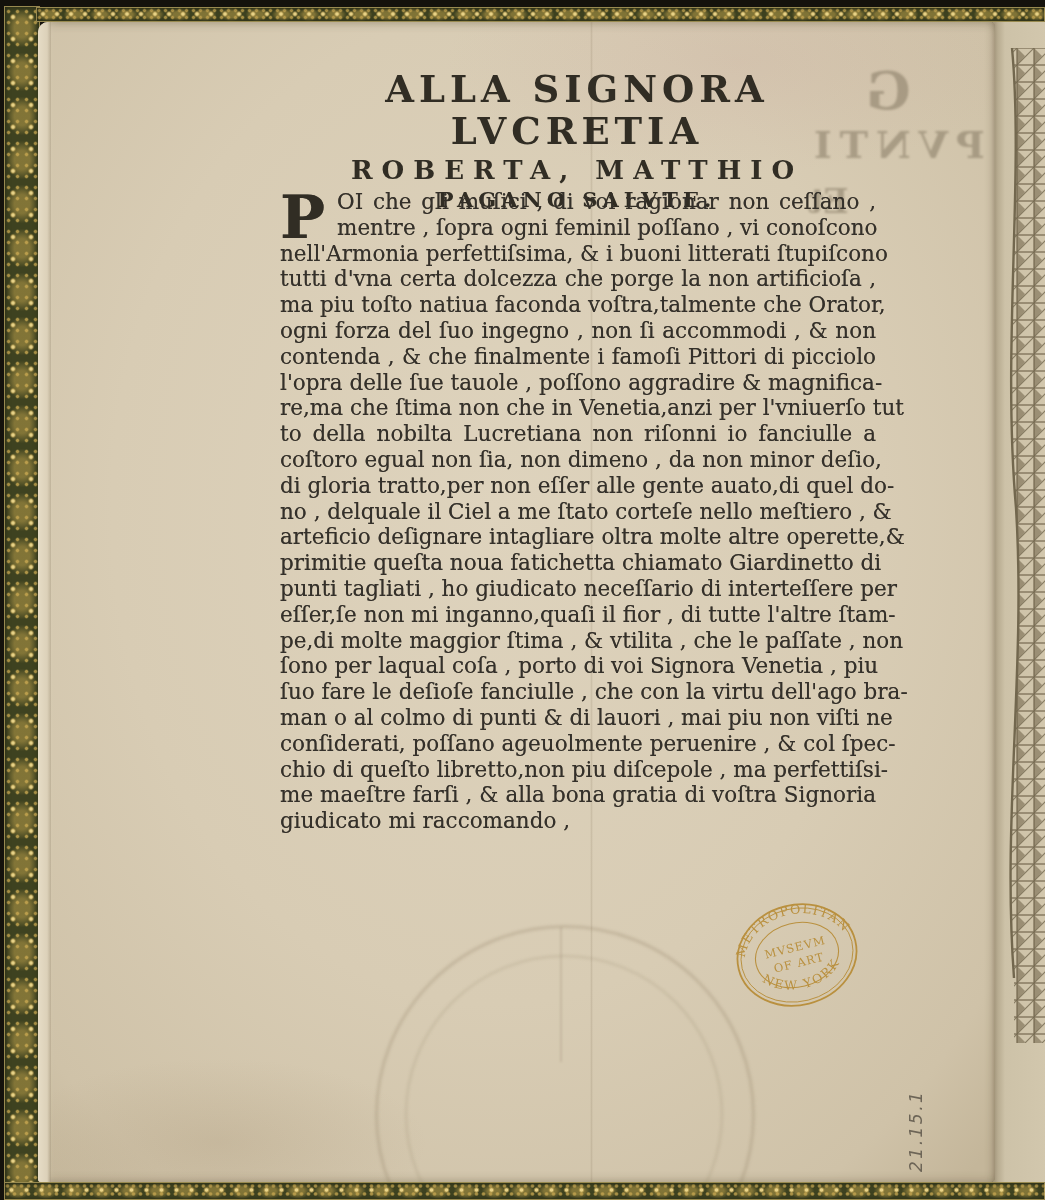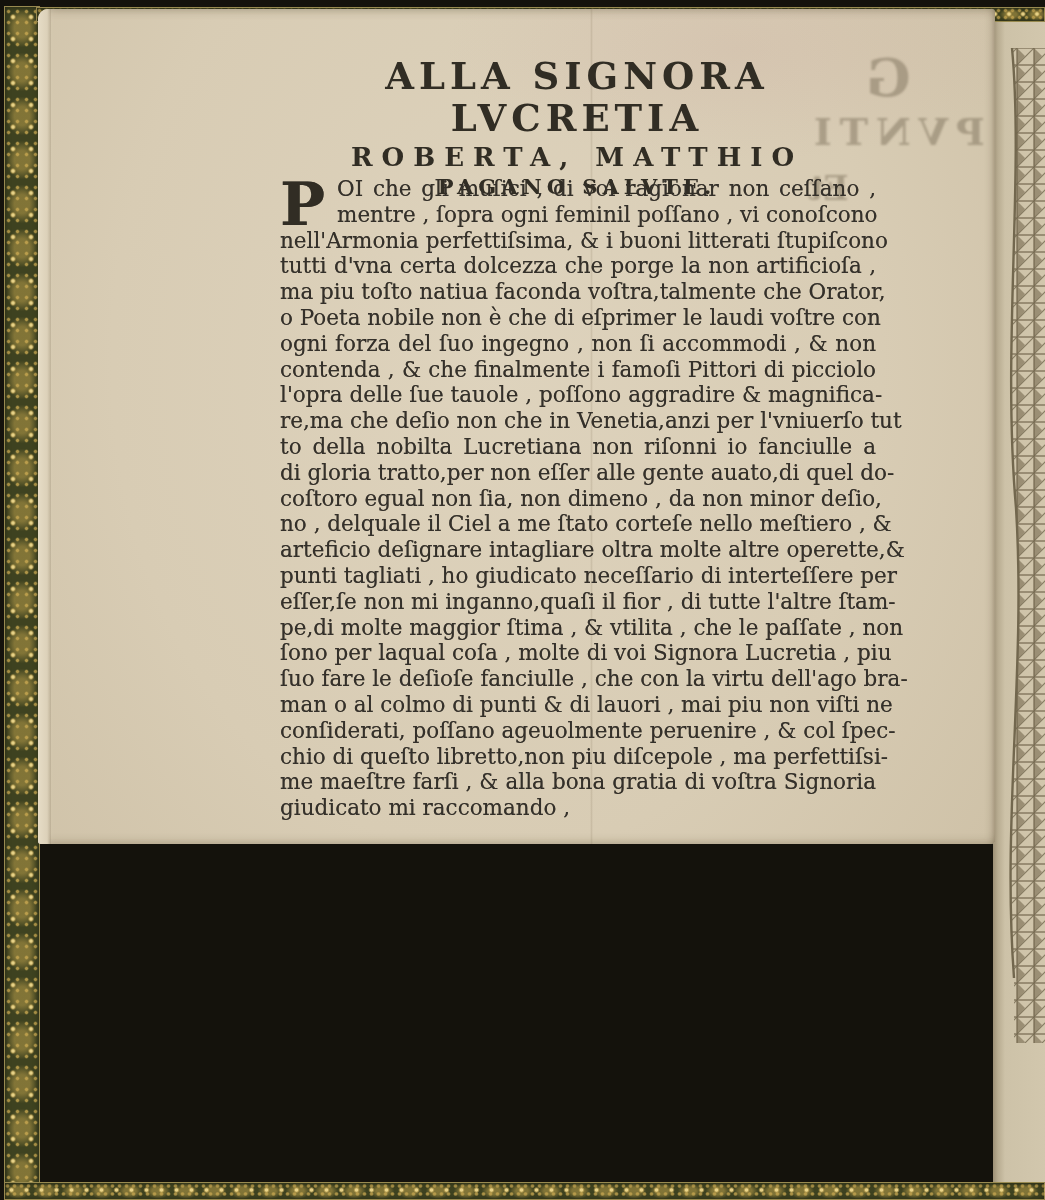--- a/index.html
+++ b/index.html
@@ -19,21 +19,21 @@
     background-size:14px 14px, 7px 7px, 26px 15px;}
   #border-bottom{position:absolute;left:4px;top:1182px;width:1041px;height:18px;
     background-size:15px 16px, 7px 8px, 28px 18px;}
 
   
   #next-page{position:absolute;left:993px;top:22px;width:52px;height:1160px;
     background:linear-gradient(90deg,#9d9076 0,#b8ac91 5px,#cdc2a8 12px,#d2c7ad 100%);}
   #lace-grid{position:absolute;left:1000px;top:48px;width:45px;height:995px;opacity:.8;}
 
   
-  #page{position:absolute;left:38px;top:9px;width:957px;height:835px;overflow:hidden;
+  #page{position:absolute;left:38px;top:22px;width:957px;height:1160px;overflow:hidden;
     border-radius:10px 3px 3px 3px;
     background:
       radial-gradient(ellipse 420px 160px at 700px 40px, rgba(196,158,152,.18), transparent 70%),
       radial-gradient(ellipse 300px 120px at 180px 1120px, rgba(150,128,96,.18), transparent 70%),
       radial-gradient(ellipse 700px 900px at 48% 42%, #ded3bd 0%, #d8ccb4 55%, #cfc2a8 88%, #c4b69a 100%);
     box-shadow: inset 10px 0 14px -8px rgba(250,244,222,.8), inset -6px 0 9px -5px rgba(90,75,50,.5),
                 inset 0 8px 10px -7px rgba(90,75,50,.4), inset 0 -8px 10px -7px rgba(90,75,50,.35);}
   #page::before{content:"";position:absolute;left:0;top:0;width:13px;height:100%;
     background:linear-gradient(90deg,#e6dcc6,#dcd1b9 70%,rgba(120,105,80,.25) 100%);}
   #crease{position:absolute;left:552px;top:0;width:3px;height:100%;
@@ -116,34 +116,34 @@
     </div>
 
     <div id="body-text">
       <div id="drop-cap">P</div>
 
     <div class="bl ind">OI che gli muſici , di voi ragionar non ceſſano ,</div>
         <div class="bl ind">mentre , ſopra ogni feminil poſſano , vi conoſcono</div>
         <div class="bl">nell'Armonia perfettiſsima, &amp; i buoni litterati ſtupiſcono</div>
         <div class="bl">tutti d'vna certa dolcezza che porge la non artificioſa ,</div>
         <div class="bl">ma piu toſto natiua faconda voſtra,talmente che Orator,</div>
-        <div class="bl">o Poeta nobile non è che di eſprimer le laudi voſtre con</div>
         <div class="bl">ogni forza del ſuo ingegno , non ſi accommodi , &amp; non</div>
         <div class="bl">contenda , &amp; che finalmente i famoſi Pittori di picciolo</div>
         <div class="bl">l'opra delle ſue tauole , poſſono aggradire &amp; magnifica-</div>
-        <div class="bl">re,ma che deſio non che in Venetia,anzi per l'vniuerſo tut</div>
+        <div class="bl">re,ma che ſtima non che in Venetia,anzi per l'vniuerſo tut</div>
         <div class="bl">to della nobilta Lucretiana non riſonni io fanciulle a</div>
+        <div class="bl">coſtoro egual non ſia, non dimeno , da non minor deſio,</div>
         <div class="bl">di gloria tratto,per non eſſer alle gente auato,di quel do-</div>
-        <div class="bl">coſtoro egual non ſia, non dimeno , da non minor deſio,</div>
         <div class="bl">no , delquale il Ciel a me ſtato corteſe nello meſtiero , &amp;</div>
         <div class="bl">arteficio deſignare intagliare oltra molte altre operette,&amp;</div>
+        <div class="bl">primitie queſta noua fatichetta chiamato Giardinetto di</div>
         <div class="bl">punti tagliati , ho giudicato neceſſario di interteſſere per</div>
         <div class="bl">eſſer,ſe non mi inganno,quaſi il fior , di tutte l'altre ſtam-</div>
         <div class="bl">pe,di molte maggior ſtima , &amp; vtilita , che le paſſate , non</div>
-        <div class="bl">ſono per laqual coſa , molte di voi Signora Lucretia , piu</div>
+        <div class="bl">ſono per laqual coſa , porto di voi Signora Venetia , piu</div>
         <div class="bl">ſuo  fare le deſioſe fanciulle , che con la virtu dell'ago bra-</div>
         <div class="bl">man  o al colmo di punti &amp; di lauori , mai piu non viſti ne</div>
         <div class="bl">conſiderati, poſſano ageuolmente peruenire , &amp; col ſpec-</div>
         <div class="bl">chio di queſto libretto,non piu diſcepole , ma perfettiſsi-</div>
         <div class="bl">me maeſtre farſi , &amp; alla bona gratia di voſtra Signoria</div>
         <div class="bl last">giudicato mi raccomando ,</div>
       </div>
 
     <svg id="met-stamp" viewBox="0 0 150 124">
       <g fill="none" stroke="#b5872c" stroke-width="1.8">

